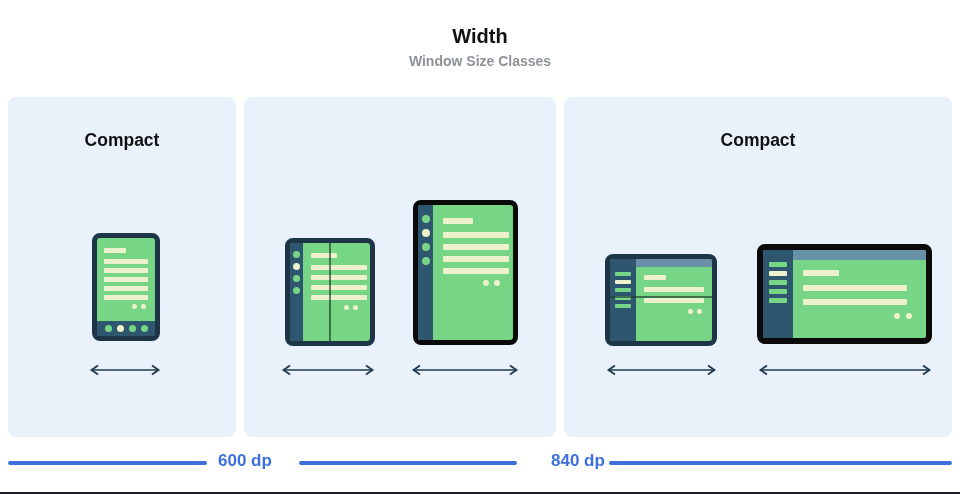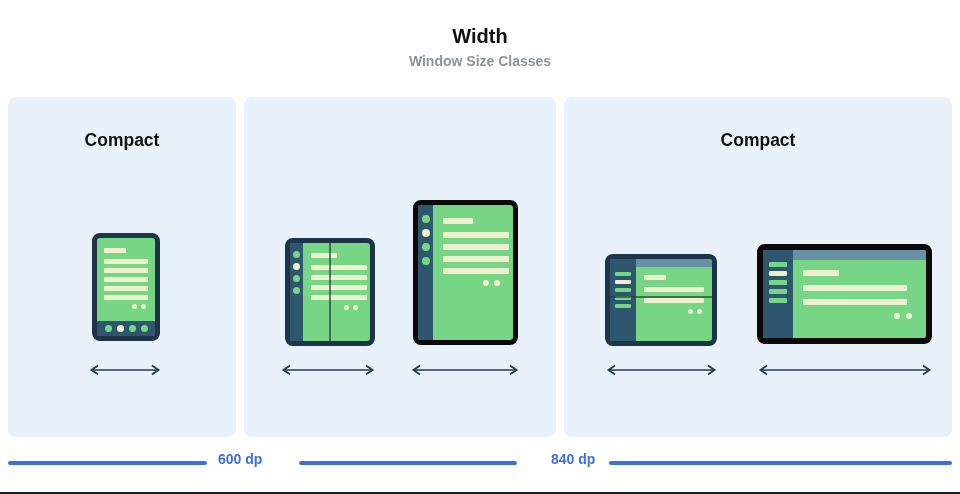--- a/index.html
+++ b/index.html
@@ -101,21 +101,21 @@
   .desktop .body{padding:10px 10px 0 10px;}
   .desktop .bar{height:6px;width:104px;margin-bottom:8px;}
   .desktop .bar.title{width:36px;margin-bottom:9px;}
   .desktop .dots{margin-top:2px;padding-right:4px;gap:6px;}
   .desktop .dot{width:6px;height:6px;}
 
   .arrow{position:absolute;top:266px;height:14px;}
 
   
   .scale-line{position:absolute;top:461px;height:4px;background:var(--blue);border-radius:2px;}
-  .scale-label{position:absolute;top:451px;font-size:14px;font-weight:700;color:var(--blue);white-space:nowrap;}
+  .scale-label{position:absolute;top:451px;font-size:17px;font-weight:700;color:var(--blue);white-space:nowrap;}
   .bottom-edge{position:absolute;left:0;right:0;bottom:0;height:2px;background:#191c20;}
 </style>
 </head>
 <body>
 
 <div class="page">
 
   <div class="hdr-title">Width</div>
   <div class="hdr-sub">Window Size Classes</div>
 

